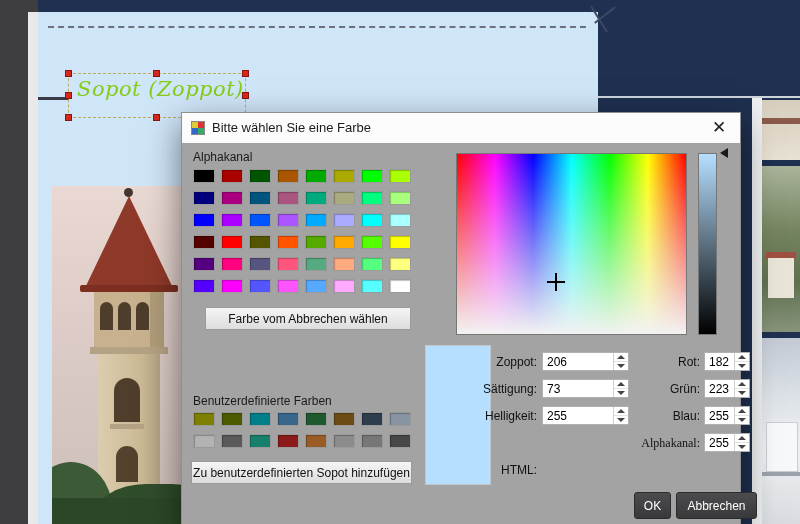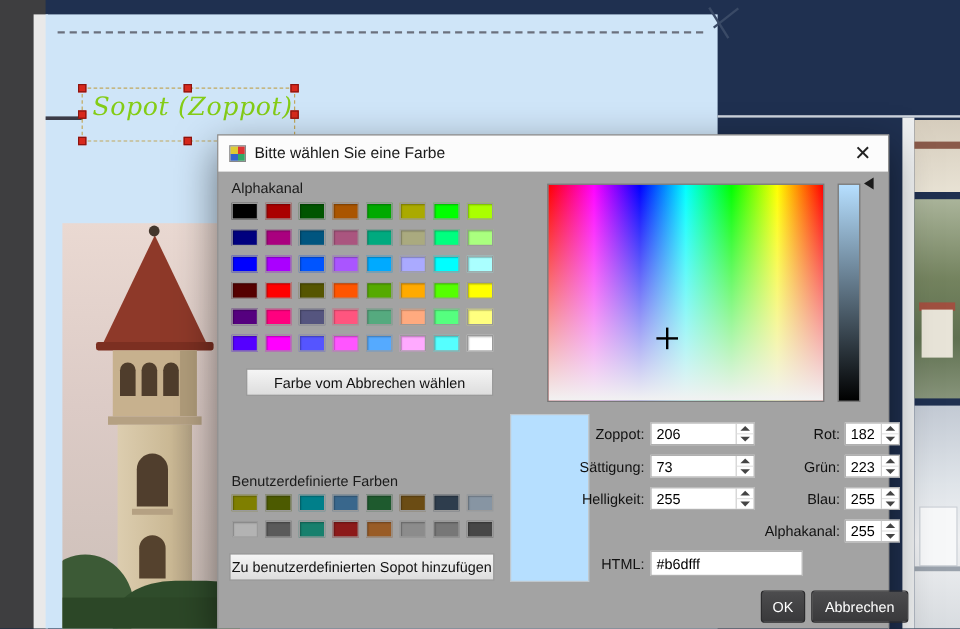--- a/index.html
+++ b/index.html
@@ -301,28 +301,27 @@
 
     <span class="fld-label" style="left:428px;top:296px;width:90px;">Blau:</span>
     <div class="spinbox sb-r" style="left:522px;top:293px;">
       <span class="spin-value">255</span>
       <span class="spin-btns">
           <i class="up"></i>
           <i class="dn"></i>
         </span>
     </div>
 
-    <span class="fld-label" style="left:428px;top:323px;width:90px;">Alphakanal:</span>
+    <span class="fld-label" style="left:428px;top:323px;width:90px;font-family:Liberation Serif, serif;">Alphakanal:</span>
     <div class="spinbox sb-r" style="left:522px;top:320px;">
       <span class="spin-value">255</span>
       <span class="spin-btns">
           <i class="up"></i>
           <i class="dn"></i>
         </span>
     </div>
 
     <span class="fld-label" style="left:275px;top:350px;width:80px;">HTML:</span>
-    <input class="html-input" value="#b6dfff" style="">
 
     <div class="dark-btn" style="left:452px;top:379px;width:37px;">OK</div>
     <div class="dark-btn" style="left:494px;top:379px;width:81px;text-align:center;">Abbrechen</div>
   </div>
 </div>
 
 </body></html>

